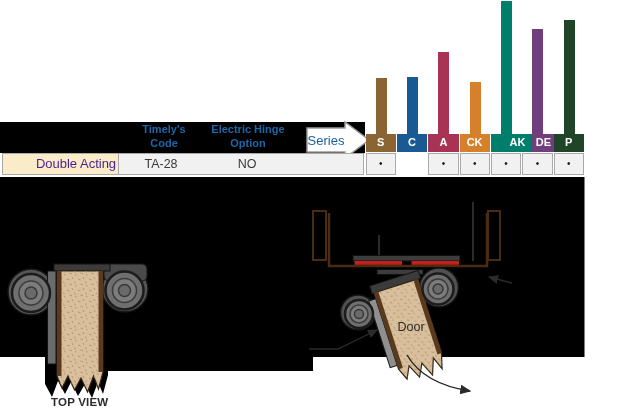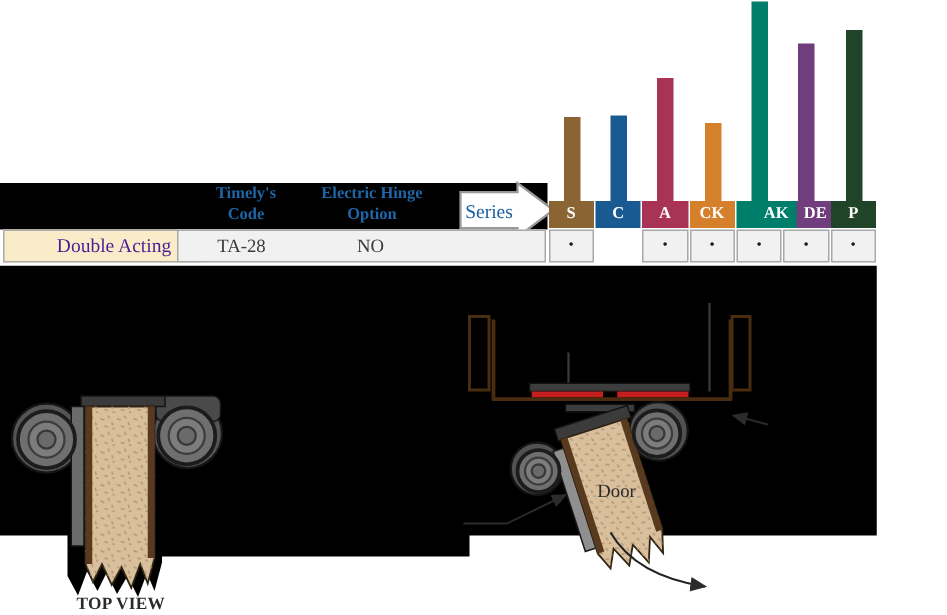--- a/index.html
+++ b/index.html
@@ -1,18 +1,18 @@
 <!DOCTYPE html>
 <html><head>
 <meta charset="utf-8">
 <style>
   html,body{margin:0;padding:0;background:#fff;}
   #stage{
     position:relative;width:631px;height:410px;background:#fff;overflow:hidden;
-    font-family:Liberation Serif, serif;
+    font-family:Liberation Sans, sans-serif;
   }
   
   .bar{position:absolute;width:11px;}
   
   #header-band{position:absolute;left:0;top:122px;width:365px;height:31px;background:#000;}
   .hdr-col{position:absolute;top:123px;color:#1E66A8;font-size:11px;line-height:13.5px;
            font-weight:700;text-align:center;white-space:pre-line;}
   #hdr-timely{left:118px;width:92px;}
   #hdr-hinge{left:198px;width:100px;}
   #series-arrow{position:absolute;left:305px;top:120px;width:66px;height:42px;}

